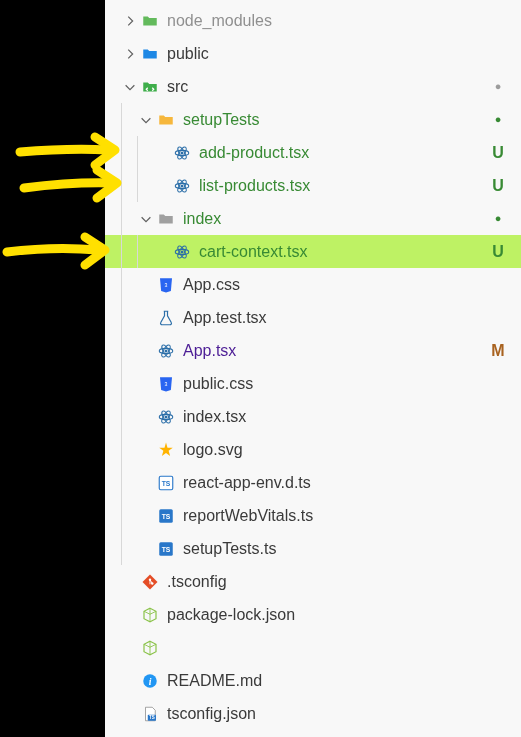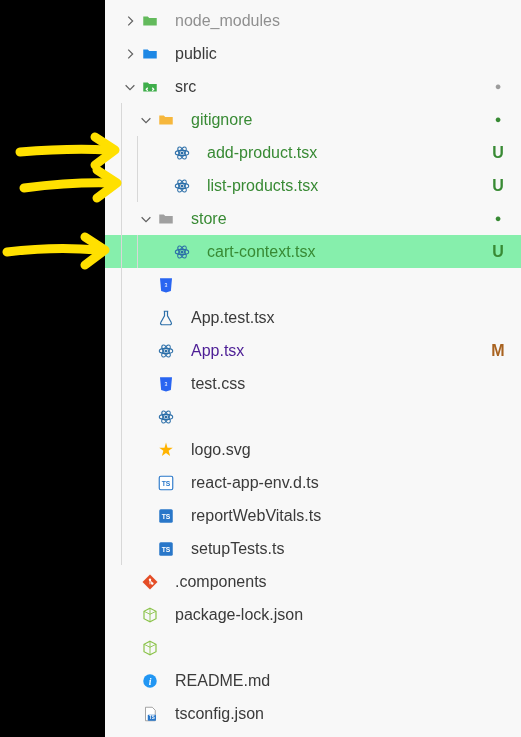--- a/index.html
+++ b/index.html
@@ -28,21 +28,21 @@
     position: relative;
   }
   .row {
     display: flex;
     align-items: center;
     height: 33px;
     padding-right: 12px;
     cursor: pointer;
     position: relative;
   }
-  .row.selected { background: #86efac; }
+  .row.selected { background: #bef264; }
   .indent { display:inline-block; width: 16px; height:100%; flex:none; }
   .guide { border-left: 1px solid #d8d8d8; }
   .twisty {
     width: 18px;
     height: 18px;
     display:flex;
     align-items:center;
     justify-content:center;
     flex:none;
     color:#444;
@@ -57,21 +57,20 @@
     flex:none;
     margin-right: 6px;
   }
   .ficon svg { width:18px; height:18px; }
   .label {
     flex:1;
     color:#3a3a3a;
     white-space: nowrap;
     overflow:hidden;
     text-overflow: ellipsis;
-    margin-left: 8px;
   }
   .git-green .label { color: #388a34; }
   .git-brown .label { color: #4c1d95; }
   .muted .label { color: #909090; }
   .status {
     width: 22px;
     text-align:center;
     font-weight:600;
     flex:none;
   }
@@ -167,21 +166,21 @@
     <span class="twisty">
       <svg viewBox="0 0 16 16">
           <path d="M3 6l5 5 5-5" fill="none" stroke="#616161" stroke-width="1.4"></path>
         </svg>
     </span>
     <span class="ficon">
       <svg viewBox="0 0 24 24">
           <path fill="#f6b73c" d="M3 6h6l2 2h10v10H3z"></path>
         </svg>
     </span>
-    <span class="label">gitignore</span>
+    <span class="label">setupTests</span>
     <span class="status dotg">●</span>
   </div>
 
   <div class="row git-green">
     <span class="indent"></span>
       <span class="indent guide"></span>
       <span class="indent guide"></span>
     <span class="twisty"></span>
     <span class="ficon">
       <svg viewBox="0 0 24 24">
@@ -222,21 +221,21 @@
     <span class="twisty">
       <svg viewBox="0 0 16 16">
           <path d="M3 6l5 5 5-5" fill="none" stroke="#616161" stroke-width="1.4"></path>
         </svg>
     </span>
     <span class="ficon">
       <svg viewBox="0 0 24 24">
           <path fill="#a0a0a0" d="M3 6h6l2 2h10v10H3z"></path>
         </svg>
     </span>
-    <span class="label">store</span>
+    <span class="label">index</span>
     <span class="status dotg">●</span>
   </div>
 
   <div class="row git-green selected">
     <span class="indent"></span>
       <span class="indent guide"></span>
       <span class="indent guide"></span>
     <span class="twisty"></span>
     <span class="ficon">
       <svg viewBox="0 0 24 24">
@@ -255,20 +254,21 @@
   <div class="row">
     <span class="indent"></span>
       <span class="indent guide"></span>
     <span class="twisty"></span>
     <span class="ficon">
       <svg viewBox="0 0 24 24">
           <path fill="#2965f1" d="M4 3h16l-1.5 17L12 22l-6.5-2z"></path>
           <text x="12" y="14" font-size="7" fill="#fff" text-anchor="middle" font-family="sans-serif">3</text>
         </svg>
     </span>
+    <span class="label">App.css</span>
     <span class="status"></span>
   </div>
 
   <div class="row">
     <span class="indent"></span>
       <span class="indent guide"></span>
     <span class="twisty"></span>
     <span class="ficon">
       <svg viewBox="0 0 24 24">
           <path fill="none" stroke="#2b6ea8" stroke-width="1.6" d="M9 3h6M10 3v6l-5 9a2 2 0 002 3h10a2 2 0 002-3l-5-9V3"></path>
@@ -299,38 +299,39 @@
   <div class="row">
     <span class="indent"></span>
       <span class="indent guide"></span>
     <span class="twisty"></span>
     <span class="ficon">
       <svg viewBox="0 0 24 24">
           <path fill="#2965f1" d="M4 3h16l-1.5 17L12 22l-6.5-2z"></path>
           <text x="12" y="14" font-size="7" fill="#fff" text-anchor="middle" font-family="sans-serif">3</text>
         </svg>
     </span>
-    <span class="label">test.css</span>
+    <span class="label">public.css</span>
     <span class="status"></span>
   </div>
 
   <div class="row">
     <span class="indent"></span>
       <span class="indent guide"></span>
     <span class="twisty"></span>
     <span class="ficon">
       <svg viewBox="0 0 24 24">
           <circle cx="12" cy="12" r="2" fill="#2b6ea8"></circle>
           <g fill="none" stroke="#2b6ea8" stroke-width="1.4">
             <ellipse cx="12" cy="12" rx="9" ry="3.5"></ellipse>
             <ellipse cx="12" cy="12" rx="9" ry="3.5" transform="rotate(60 12 12)"></ellipse>
             <ellipse cx="12" cy="12" rx="9" ry="3.5" transform="rotate(120 12 12)"></ellipse>
           </g>
         </svg>
     </span>
+    <span class="label">index.tsx</span>
     <span class="status"></span>
   </div>
 
   <div class="row">
     <span class="indent"></span>
       <span class="indent guide"></span>
     <span class="twisty"></span>
     <span class="ficon">
       <svg viewBox="0 0 24 24">
           <path fill="#ffb300" d="M12 2l2 7h7l-5.5 4 2 7L12 16l-5.5 4 2-7L3 9h7z"></path>
@@ -386,21 +387,21 @@
     <span class="indent"></span>
     <span class="twisty"></span>
     <span class="ficon">
       <svg viewBox="0 0 24 24">
           <path fill="#e44d26" d="M12 2l10 10-10 10L2 12z"></path>
           <circle cx="12" cy="9" r="1.6" fill="#fff"></circle>
           <circle cx="15" cy="14" r="1.6" fill="#fff"></circle>
           <path stroke="#fff" stroke-width="1.3" d="M12 9l3 5M12 9v6"></path>
         </svg>
     </span>
-    <span class="label">.components</span>
+    <span class="label">.tsconfig</span>
     <span class="status"></span>
   </div>
 
   <div class="row">
     <span class="indent"></span>
     <span class="twisty"></span>
     <span class="ficon">
       <svg viewBox="0 0 24 24">
           <path fill="none" stroke="#8bc34a" stroke-width="1.6" d="M12 3l8 4v10l-8 4-8-4V7z"></path>
           <path fill="none" stroke="#8bc34a" stroke-width="1.2" d="M12 3v18M4 7l8 4 8-4"></path>

